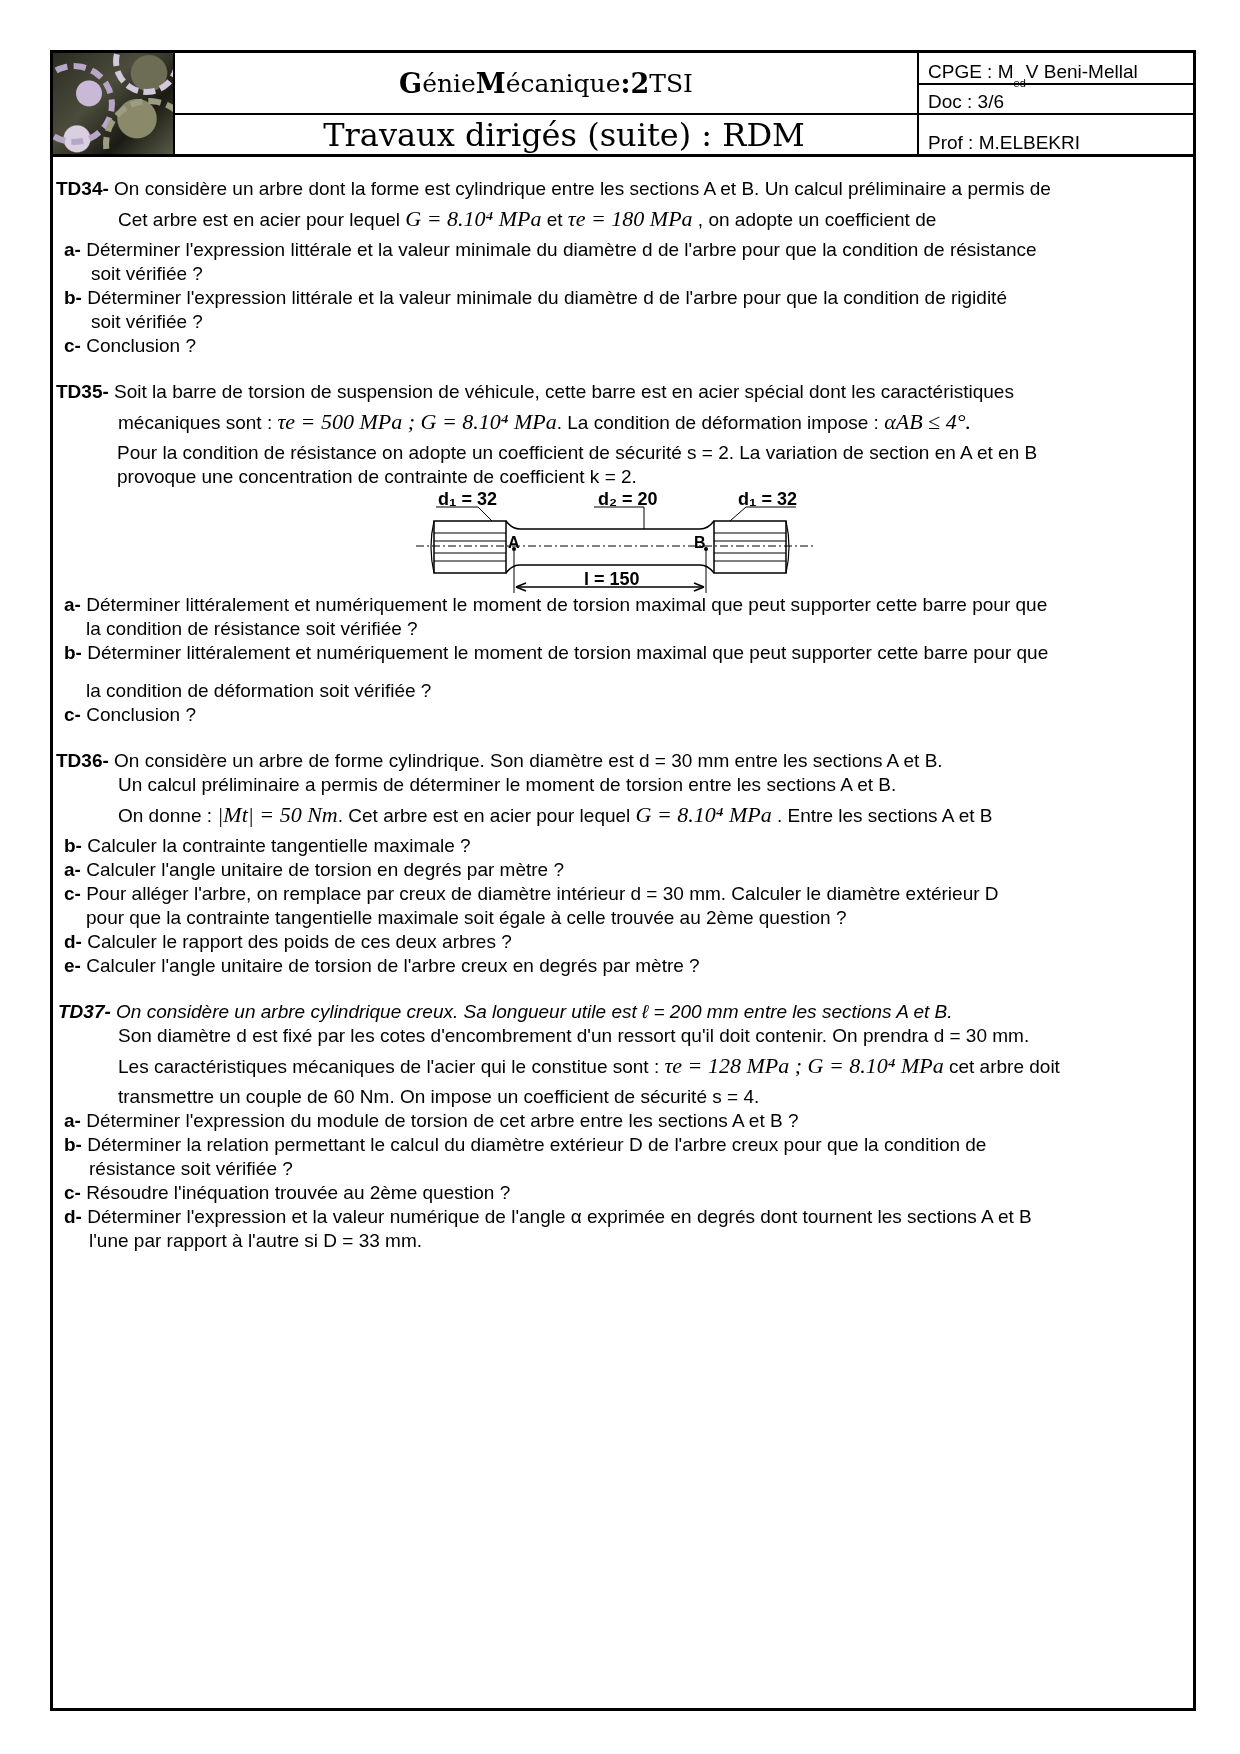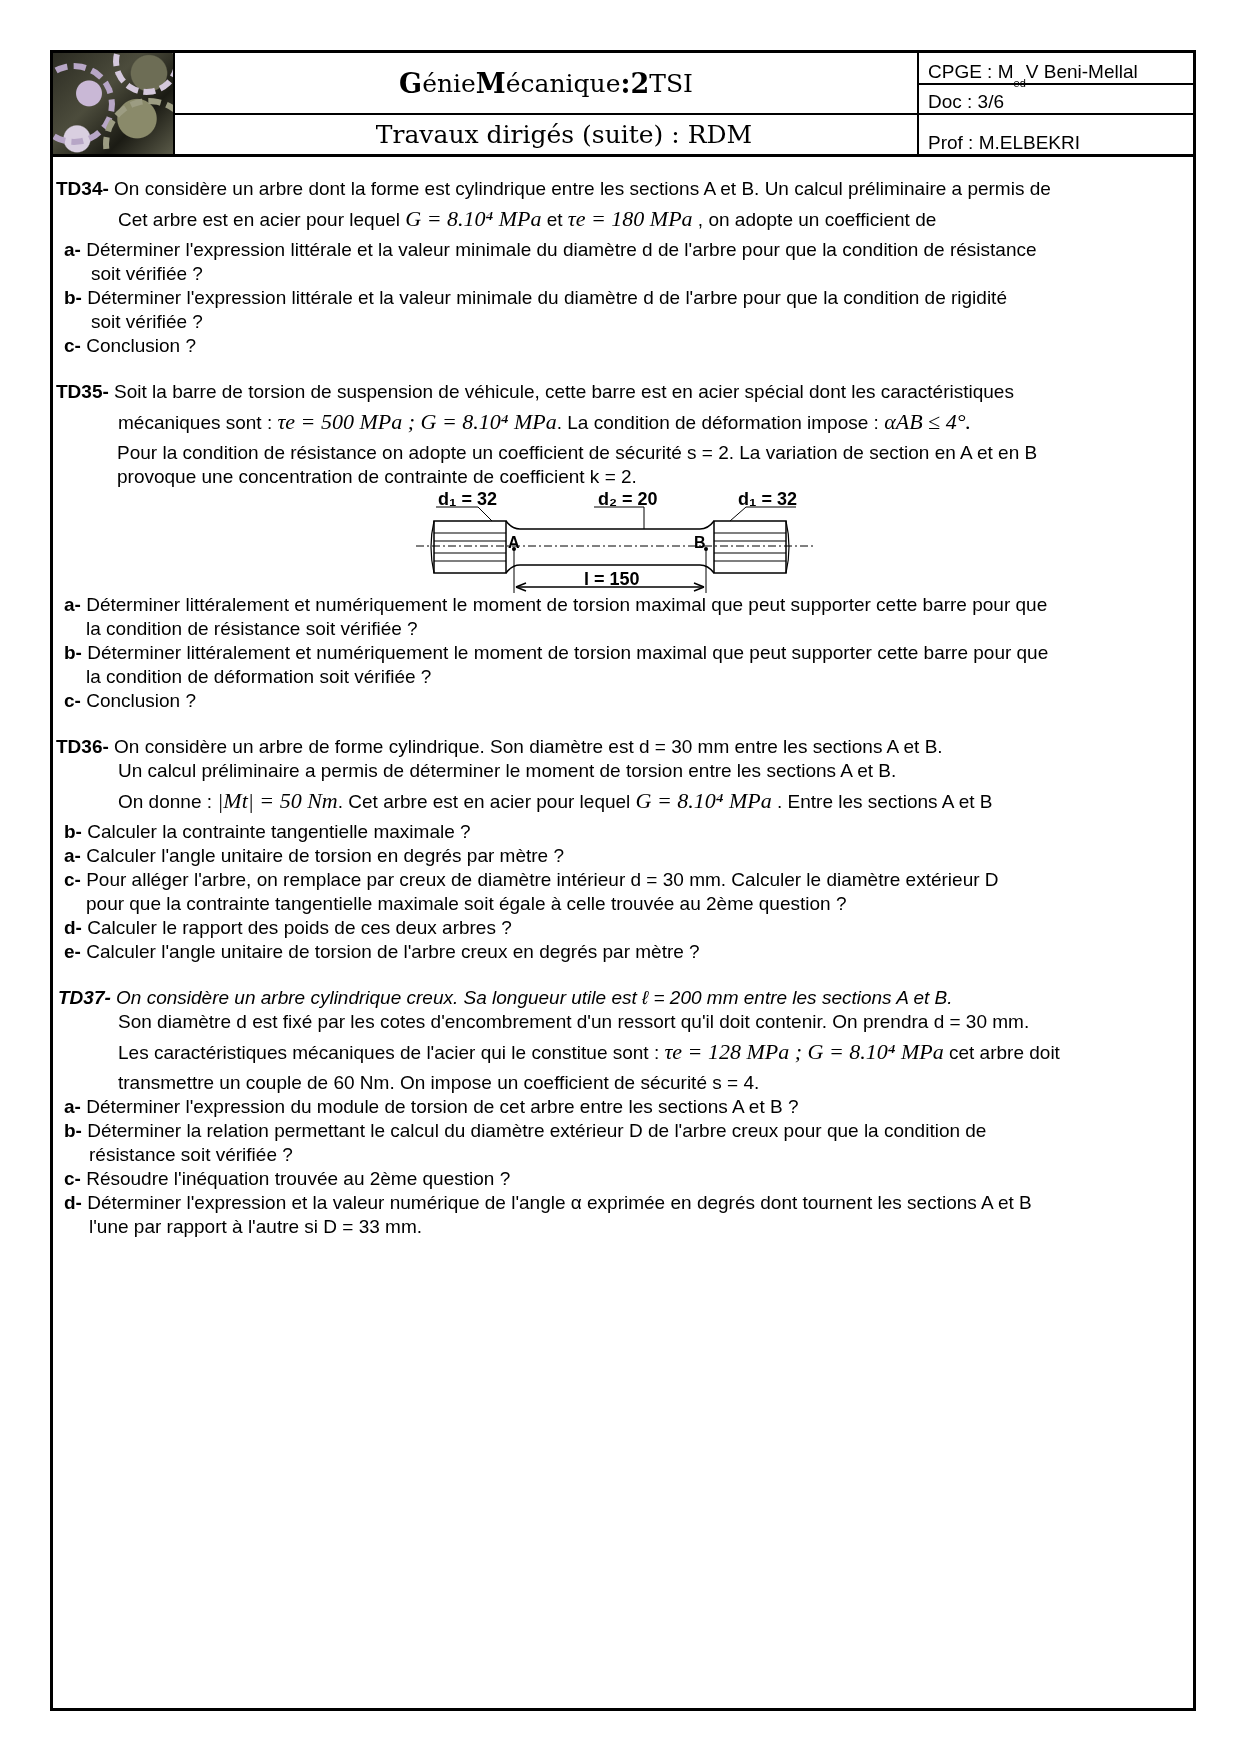--- a/index.html
+++ b/index.html
@@ -10,21 +10,21 @@
       radial-gradient(circle at 30% 40%, #c9b8d6 0 12%, transparent 13%),
       radial-gradient(circle at 70% 65%, #8a8a6a 0 18%, transparent 19%),
       radial-gradient(circle at 20% 85%, #d9cfe0 0 10%, transparent 11%),
       radial-gradient(circle at 80% 20%, #6d6d55 0 14%, transparent 15%),
       linear-gradient(135deg, #2b2b22 0%, #4c4c3c 40%, #1b1b14 70%, #5a5a48 100%);
     position: relative; overflow: hidden; }
   .logo .gear { position: absolute; border-radius: 50%; border: 6px dashed #b7a6c6; }
   .title-col { flex: 1; display: flex; flex-direction: column; border-right: 2px solid #000; }
   .title-row1 { height: 60px; border-bottom: 2px solid #000; display: flex; align-items: center; justify-content: center; font-family: "DejaVu Serif", serif; font-size: 25px; }
   .title-row1 b { font-size: 27px; }
-  .title-row2 { flex: 1; display: flex; align-items: center; justify-content: center; font-family: "DejaVu Serif", serif; font-size: 25px; padding-left: 36px; }
+  .title-row2 { flex: 1; display: flex; align-items: center; justify-content: center; font-family: "DejaVu Serif", serif; font-size: 32px; padding-left: 36px; }
   .info-col { width: 274px; display: flex; flex-direction: column; font-size: 19px; }
   .info-col div { padding-left: 9px; display: flex; align-items: flex-end; }
   .info-1 { height: 30px; border-bottom: 2px solid #000; }
   .info-2 { height: 28px; border-bottom: 2px solid #000; }
   .info-3 { flex: 1; }
   sup { font-size: 11px; vertical-align: super; line-height: 0; }
   .content { position: absolute; left: 56px; top: 177px; width: 1130px; font-size: 19px; line-height: 24px; }
   .ex { margin-bottom: 22px; }
   .ex-line { white-space: nowrap; }
   .ex-label { font-weight: bold; }
@@ -125,21 +125,21 @@
       <div class="dlabel" style="left:182px;top:-4px;">d₂ = 20</div>
       <div class="dlabel" style="left:322px;top:-4px;">d₁ = 32</div>
       <div class="dlabel" style="left:92px;top:40px;font-size:16px;">A</div>
       <div class="dlabel" style="left:278px;top:40px;font-size:16px;">B</div>
       <div class="dlabel" style="left:168px;top:76px;">l = 150</div>
     </div>
 
     <div class="q"><span class="ql">a-</span><span> Déterminer littéralement et numériquement le moment de torsion maximal que peut supporter cette barre pour que</span></div>
     <div class="q-cont" style="padding-left:30px;">la condition de résistance soit vérifiée ?</div>
     <div class="q"><span class="ql">b-</span><span> Déterminer littéralement et numériquement le moment de torsion maximal que peut supporter cette barre pour que</span></div>
-    <div class="q-cont" style="padding-left:30px;">la condition de déformation soit vérifiée ?</div>
+    <div class="q-cont" style="padding-left:30px;margin-top:14px;">la condition de déformation soit vérifiée ?</div>
     <div class="q"><span class="ql">c-</span><span> Conclusion ?</span></div>
   </div>
 
   <div class="ex">
     <div class="ex-line"><span class="ex-label">TD36-</span><span> On considère un arbre de forme cylindrique. Son diamètre est d = 30 mm entre les sections A et B.</span></div>
     <div class="ex-line indent2"><span>Un calcul préliminaire a permis de déterminer le moment de torsion entre les sections A et B.</span></div>
     <div class="ex-line indent2 tall"><span>On donne : </span><span class="math">|Mt| = 50 Nm</span><span>. Cet arbre est en acier pour lequel </span><span class="math">G = 8.10⁴ MPa</span><span> . Entre les sections A et B</span></div>
     <div class="q"><span class="ql">b-</span><span> Calculer la contrainte tangentielle maximale ?</span></div>
     <div class="q"><span class="ql">a-</span><span> Calculer l'angle unitaire de torsion en degrés par mètre ?</span></div>
     <div class="q"><span class="ql">c-</span><span> Pour alléger l'arbre, on remplace par creux de diamètre intérieur d = 30 mm. Calculer le diamètre extérieur D</span></div>

